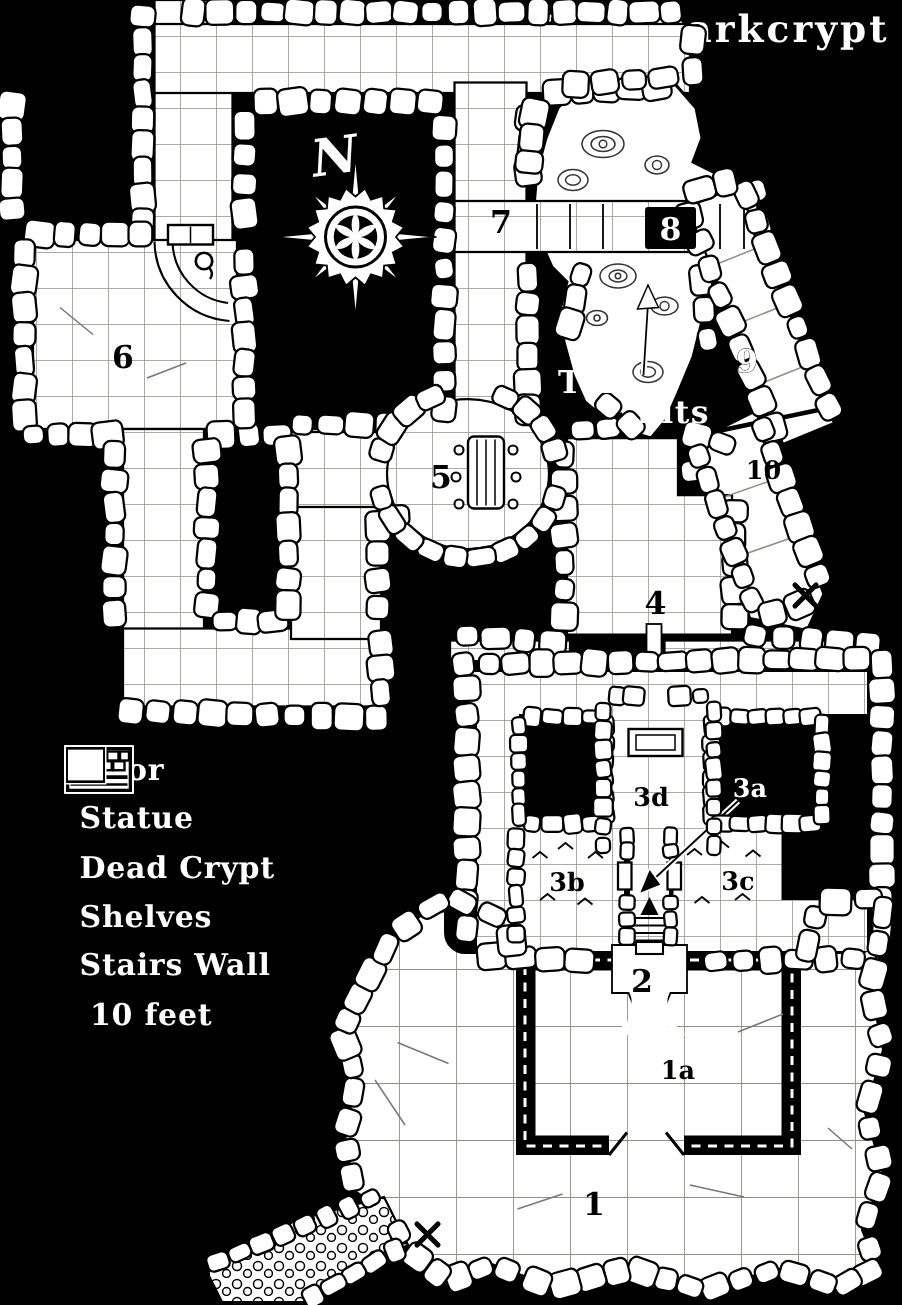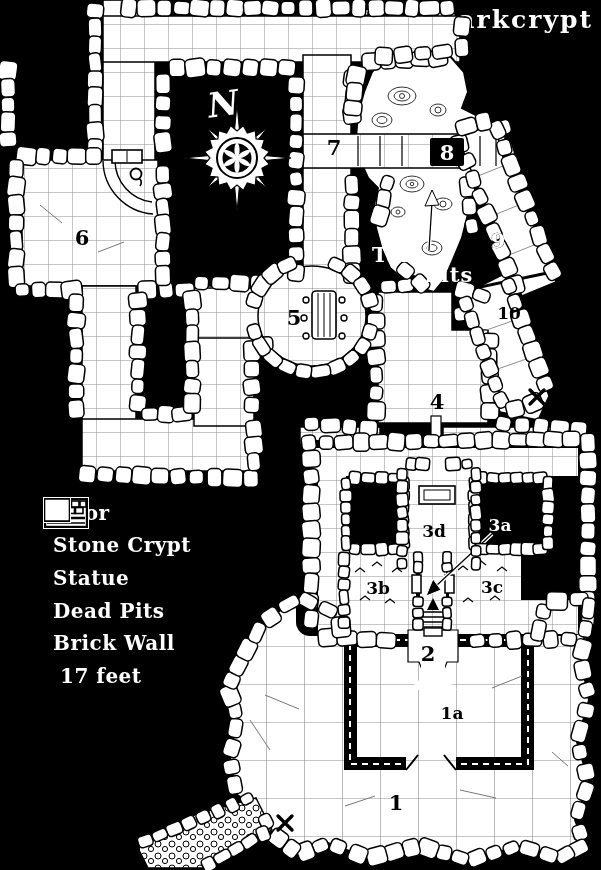--- a/index.html
+++ b/index.html
@@ -658,69 +658,68 @@
             <rect x="31" y="7" width="11" height="16" class="k"></rect>
             <rect x="11" y="9" width="22" height="11" class="k"></rect>
           </svg>
         </span>
         <span class="llabel">Door</span>
       </div>
       <div class="lrow">
         <span class="licon">
           <svg viewBox="0 0 44 30" width="44" height="30" preserveAspectRatio="none">
             <rect x="1" y="1" width="42" height="28" fill="#fff" stroke="#000" stroke-width="2.4"></rect>
-            <rect x="5" y="4" width="34" height="22" rx="7" class="k"></rect>
-            <rect x="10" y="8" width="24" height="14" rx="5" class="k"></rect>
-            <line x1="17" y1="8" x2="17" y2="22" class="s"></line>
-            <line x1="27" y1="8" x2="27" y2="22" class="s"></line>
-          </svg>
-        </span>
-        <span class="llabel">Stone Crypt</span>
-      </div>
-      <div class="lrow">
-        <span class="licon">
-          <svg viewBox="0 0 44 30" width="44" height="30" preserveAspectRatio="none">
-            <rect x="1" y="1" width="42" height="28" fill="#fff" stroke="#000" stroke-width="2.4"></rect>
             <circle cx="22" cy="14" r="6" class="k" style="stroke-width:2"></circle>
             <path d="M26 19 q3 4 -1 7" class="s" style="stroke-width:2"></path>
           </svg>
         </span>
         <span class="llabel">Statue</span>
       </div>
       <div class="lrow">
         <span class="licon">
           <svg viewBox="0 0 44 30" width="44" height="30" preserveAspectRatio="none">
             <rect x="1" y="1" width="42" height="28" fill="#fff" stroke="#000" stroke-width="2.4"></rect>
           </svg>
         </span>
-        <span class="llabel">Dead Pits</span>
+        <span class="llabel">Dead Crypt</span>
+      </div>
+      <div class="lrow">
+        <span class="licon">
+          <svg viewBox="0 0 44 30" width="44" height="30" preserveAspectRatio="none">
+            <rect x="1" y="1" width="42" height="28" fill="#fff" stroke="#000" stroke-width="2.4"></rect>
+            <rect x="7" y="7" width="26" height="7" class="k"></rect>
+            <rect x="4" y="14" width="33" height="10" class="k"></rect>
+            <line x1="7" y1="19" x2="33" y2="19" class="s"></line>
+          </svg>
+        </span>
+        <span class="llabel">Shelves</span>
       </div>
       <div class="lrow">
         <span class="licon">
           <svg viewBox="0 0 44 30" width="44" height="30" preserveAspectRatio="none">
             <rect x="1" y="1" width="42" height="28" fill="#fff" stroke="#000" stroke-width="2.4"></rect>
             <g class="k">
               <rect x="2" y="3" width="7.5" height="6"></rect>
               <rect x="10.5" y="3" width="7.5" height="6"></rect>
               <rect x="19" y="3" width="7.5" height="6"></rect>
               <rect x="27.5" y="3" width="7.5" height="6"></rect>
               <rect x="36" y="3" width="6" height="6"></rect>
               <rect x="6" y="9.5" width="7.5" height="6"></rect>
               <rect x="14.5" y="9.5" width="7.5" height="6"></rect>
               <rect x="23" y="9.5" width="7.5" height="6"></rect>
               <rect x="31.5" y="9.5" width="7.5" height="6"></rect>
             </g>
             <line x1="3" y1="20" x2="41" y2="20" class="s" style="stroke-width:2.5"></line>
             <line x1="3" y1="25" x2="41" y2="25" class="s"></line>
           </svg>
         </span>
-        <span class="llabel">Brick Wall</span>
+        <span class="llabel">Stairs Wall</span>
       </div>
       <div class="lrow small">
         <span class="licon">
           <svg viewBox="0 0 44 30" width="26" height="24" preserveAspectRatio="none">
             <rect x="1" y="1" width="42" height="28" fill="#fff" stroke="#000" stroke-width="2.4"></rect>
           </svg>
         </span>
-        <span class="llabel">17 feet</span>
+        <span class="llabel">10 feet</span>
       </div>
     </div>
 </div>
 
 </body></html>

